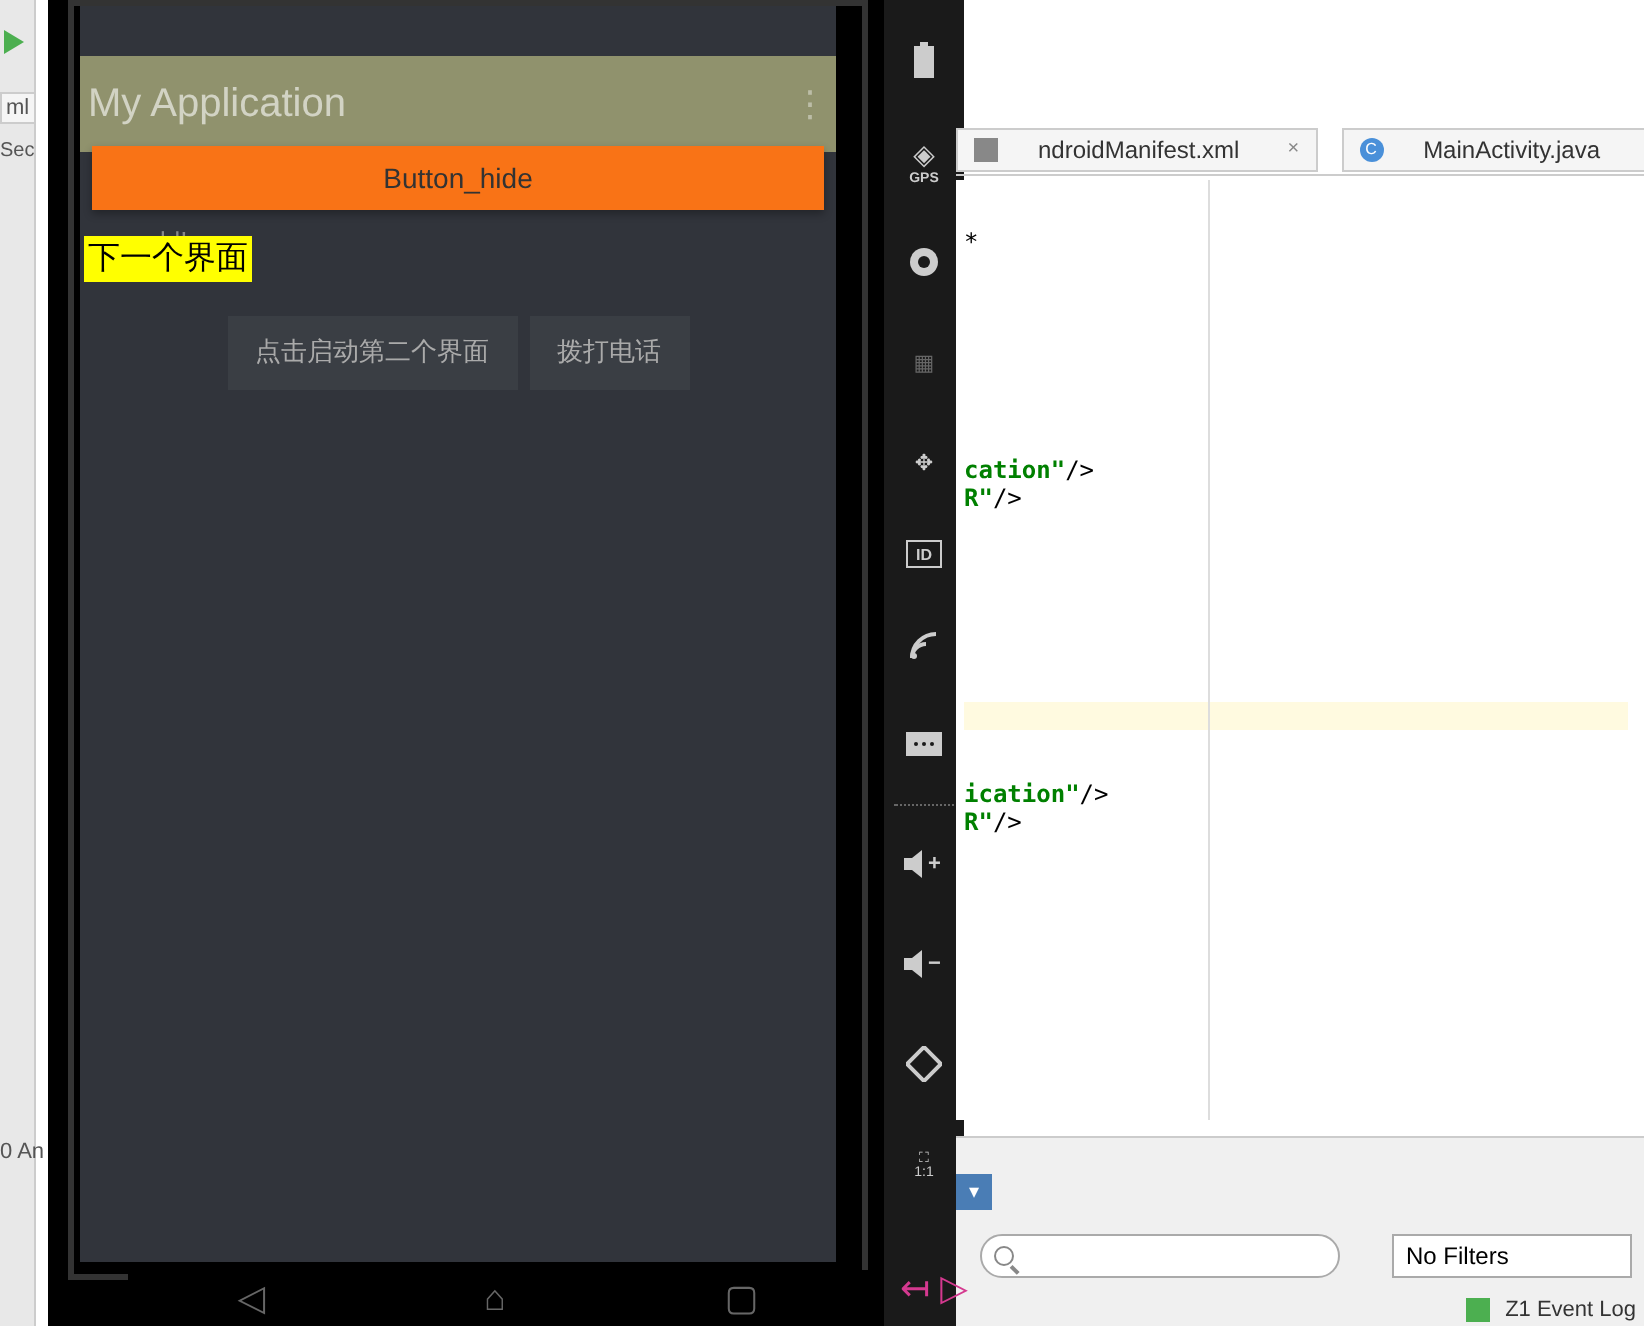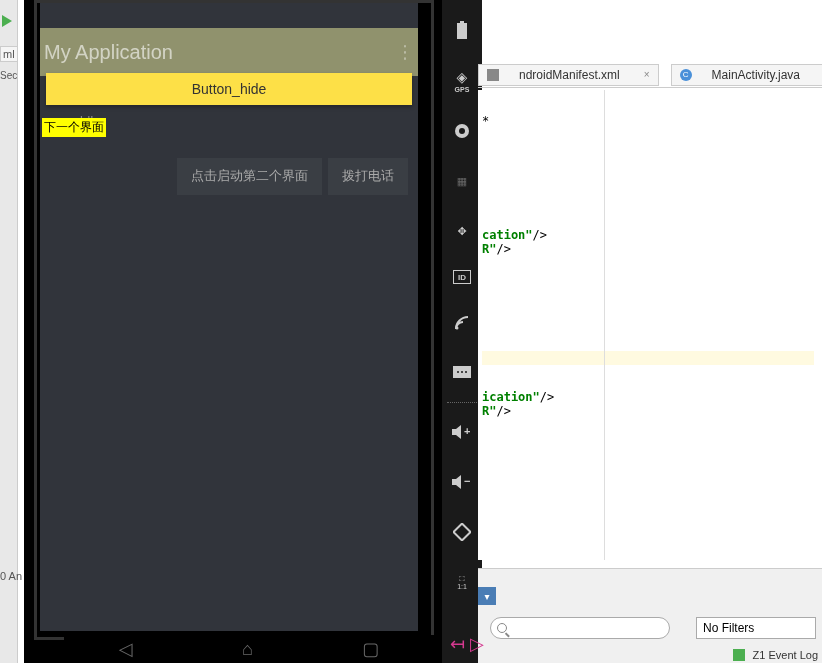--- a/index.html
+++ b/index.html
@@ -79,51 +79,51 @@
       display: flex;
       align-items: center;
       padding: 0 4px;
     }
     .dialog-box {
       position: absolute;
       top: 70px;
       left: 6px;
       right: 6px;
       height: 32px;
-      background: #fde047;
+      background: #f97316;
       display: flex;
       align-items: center;
       justify-content: center;
       box-shadow: 0 2px 4px rgba(0,0,0,0.3);
     }
     .hello-text {
       position: absolute;
       top: 110px;
       left: 40px;
       color: #888;
       font-size: 13px;
     }
     .highlight-label {
       position: absolute;
       top: 115px;
       left: 2px;
       background: #ffff00;
       color: #000;
-      font-size: 12px;
+      font-size: 16px;
       padding: 1px 2px;
       text-align: center;
     }
     .button-row1 {
       position: absolute;
       top: 155px;
       left: 10px;
       right: 10px;
       display: flex;
       gap: 6px;
-      justify-content: flex-end;
+      justify-content: center;
     }
     .button-row2 {
       position: absolute;
       top: 208px;
       left: 10px;
       right: 10px;
       display: flex;
       gap: 6px;
       justify-content: center;
     }

